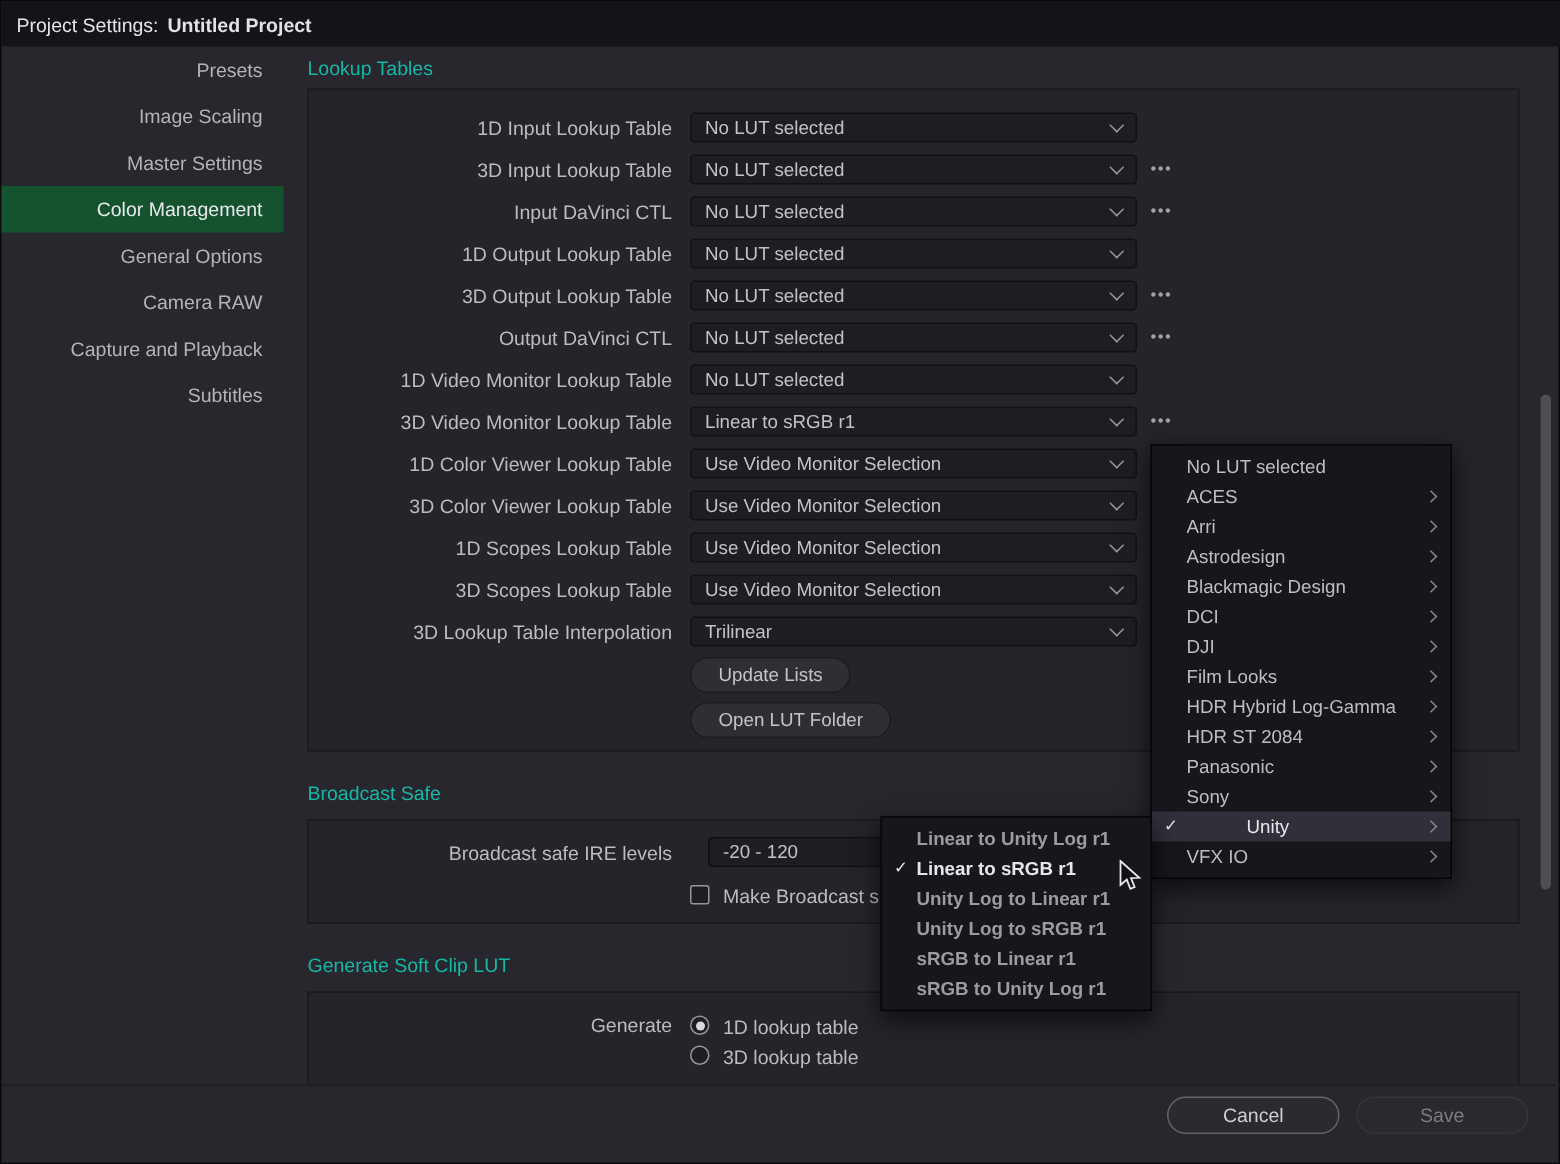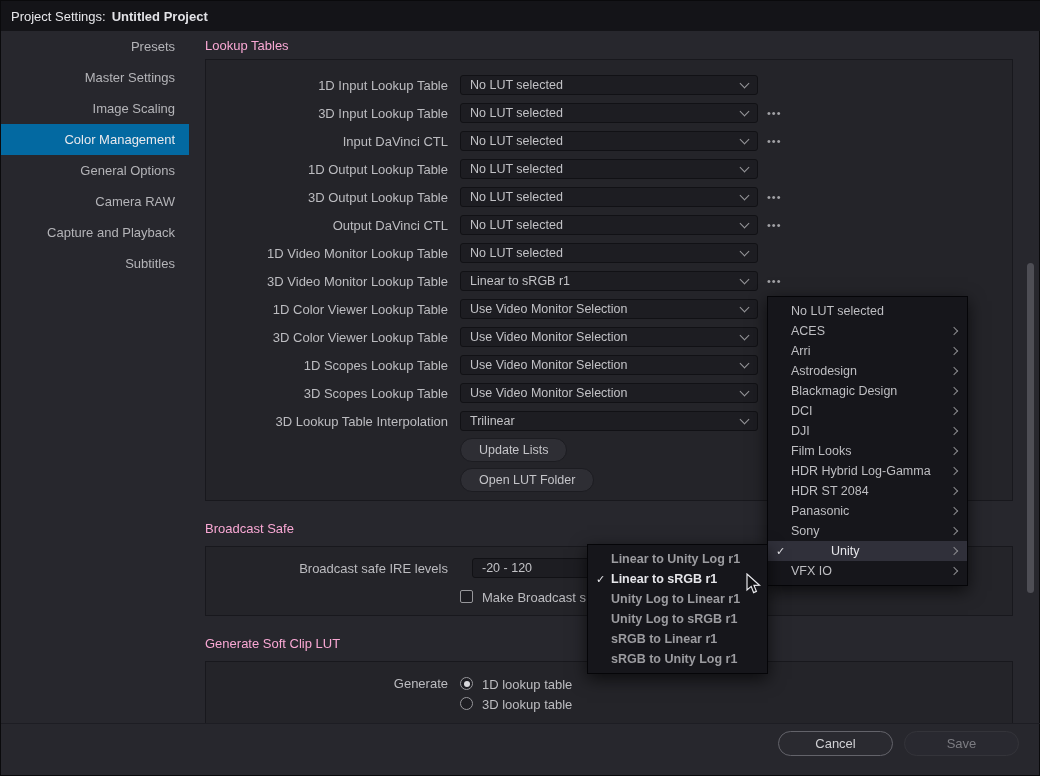--- a/index.html
+++ b/index.html
@@ -10,24 +10,24 @@
   
   .titlebar { position:absolute; left:0; top:0; width:1040px; height:30px; background:#141418;
     display:flex; align-items:center; padding-left:10px; color:#e6e6ea; font-size:13px; }
   .titlebar .tlabel { font-weight:normal; margin-right:6px; }
   .titlebar .tproj { font-weight:bold; color:#e2e2e6; }
 
   
   .sidebar { position:absolute; left:0; top:30px; width:188px; height:746px; }
   .side-item { height:31px; display:flex; align-items:center; justify-content:flex-end;
     padding-right:14px; font-size:13px; color:#b4b4b8; cursor:default; }
-  .side-item.selected { background:#0369a1; color:#e9e9ed; }
-
-  
-  .sec-title { position:absolute; left:204px; font-size:13px; color:#f9a8d4; }
+  .side-item.selected { background:#14532d; color:#e9e9ed; }
+
+  
+  .sec-title { position:absolute; left:204px; font-size:13px; color:#14b8a6; }
 
   
   .panel { position:absolute; left:204px; width:808px; background:#242429; border:1px solid #18181d; }
   #lut-panel { top:58px; height:442px; padding-top:11px; }
   #bs-panel  { top:545px; height:70px;padding-left:13px; }
   #sc-panel  { top:660px; height:62px; border-bottom:none; }
 
   
   .lrow { display:flex; align-items:center; height:28px; }
   .rlabel { width:242px; text-align:right; font-size:13px; color:#bcbcc0; flex:0 0 242px; }
@@ -102,22 +102,22 @@
 
 <div class="app">
 
   <div class="titlebar">
     <span class="tlabel">Project Settings:</span>
     <span class="tproj">Untitled Project</span>
   </div>
 
   <div class="sidebar">
     <div class="side-item">Presets</div>
+    <div class="side-item">Image Scaling</div>
     <div class="side-item">Master Settings</div>
-    <div class="side-item">Image Scaling</div>
     <div class="side-item selected">Color Management</div>
     <div class="side-item">General Options</div>
     <div class="side-item">Camera RAW</div>
     <div class="side-item">Capture and Playback</div>
     <div class="side-item">Subtitles</div>
   </div>
 
   <div class="sec-title" style="top:37px;">Lookup Tables</div>
   <div class="panel" id="lut-panel">
 

